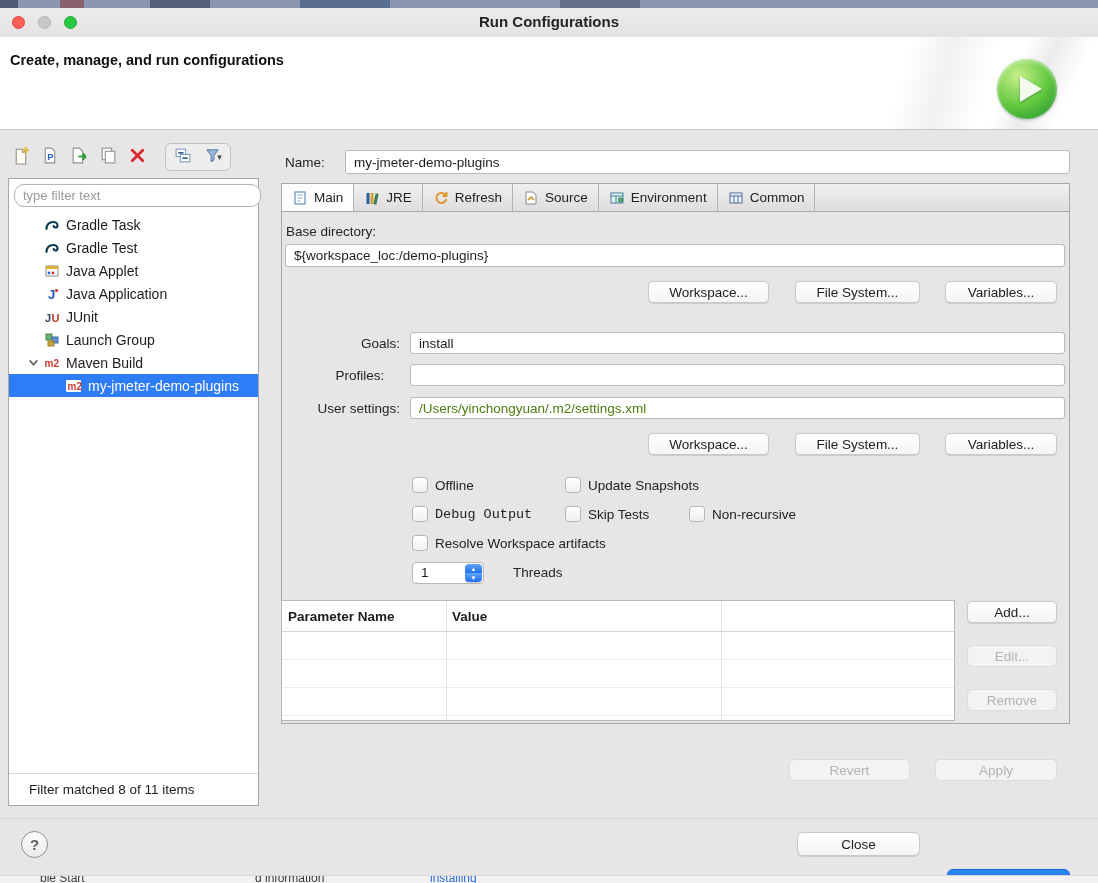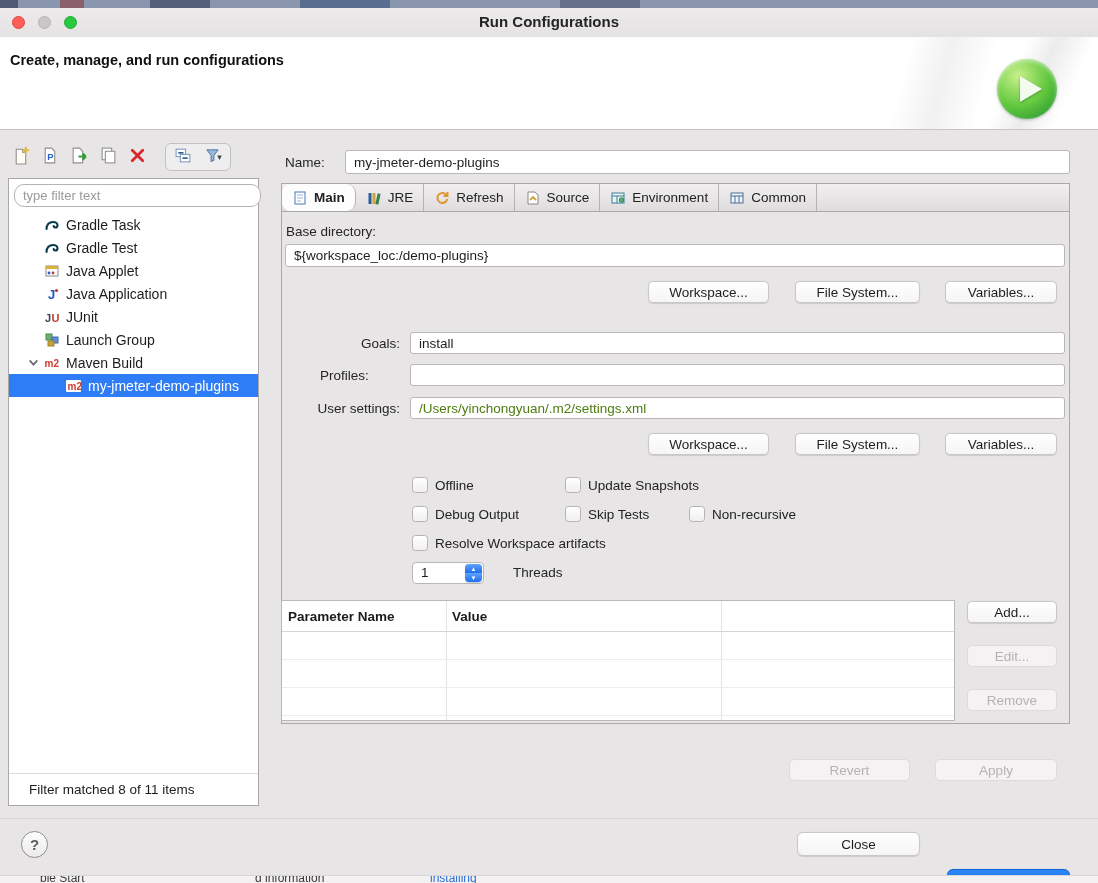--- a/index.html
+++ b/index.html
@@ -70,21 +70,21 @@
   .txt{position:absolute;box-sizing:border-box;height:23px;border:1px solid #b9b7b8;border-radius:3px;
     background:#fff;padding:0 8px;font:13.5px "Liberation Sans",sans-serif;color:#1d1d1d;outline:none;}
   .txt.grayval{color:#4d7c0f;}
 
   .tabfolder{position:absolute;left:11px;top:43px;width:789px;height:541px;border:1px solid #a9a7a8;
     box-sizing:border-box;background:#e7e5e6;}
   .tabbar{display:flex;height:27px;background:linear-gradient(#f1eff0,#dedcdd);
     border-bottom:1px solid #a9a7a8;}
   .tab{display:flex;align-items:center;gap:6px;padding:0 10px;border-right:1px solid #b5b3b4;
     font-size:13.5px;color:#222;cursor:pointer;}
-  .tab.active{background:#fdfdfd;font-weight:bold;box-shadow:inset 0 -2px 0 #fdfdfd;border-radius:9px;}
+  .tab.active{background:#fdfdfd;font-weight:normal;box-shadow:inset 0 -2px 0 #fdfdfd;}
   .tabicon{width:16px;height:16px;display:inline-flex;}
 
   .btn{position:absolute;box-sizing:border-box;height:22px;border:1px solid #c9c7c8;border-radius:5px;
     background:linear-gradient(#ffffff,#f6f4f5);font:13.5px "Liberation Sans",sans-serif;color:#1d1d1d;
     box-shadow:0 .5px 1px rgba(0,0,0,.12);cursor:pointer;}
   .btn.disabled{background:#f4f2f3;border-color:#dcdadb;color:#b4b2b3;box-shadow:none;}
 
   .cb{position:absolute;display:flex;align-items:center;gap:7px;height:18px;font-size:13.5px;color:#232323;}
   .cbbox{width:16px;height:16px;border:1px solid #b5b3b4;border-radius:3.5px;
     background:linear-gradient(#fff,#f1eff0);box-sizing:border-box;flex:0 0 16px;}
@@ -352,39 +352,39 @@
     <span class="lbl" style="left:16px;top:84px;">Base directory:</span>
     <input class="txt" style="left: 15px; top: 104px; width: 780px;" value="${workspace_loc:/demo-plugins}">
 
     <button class="btn" style="left:378px;top:141px;width:121px;">Workspace...</button>
     <button class="btn" style="left:525px;top:141px;width:125px;">File System...</button>
     <button class="btn" style="left:675px;top:141px;width:112px;">Variables...</button>
 
     <span class="lbl" style="left:66px;top:196px;width:64px;text-align:right;">Goals:</span>
     <input class="txt" style="left: 140px; top: 192px; width: 655px; height: 22px;" value="install">
 
-    <span class="lbl" style="left:50px;top:228px;width:80px;text-align:left;">Profiles:</span>
+    <span class="lbl" style="left:50px;top:228px;width:80px;text-align:center;">Profiles:</span>
     <input class="txt" style="left: 140px; top: 224px; width: 655px; height: 22px;" value="">
 
     <span class="lbl" style="left:18px;top:261px;width:112px;text-align:right;">User settings:</span>
     <input class="txt grayval" style="left: 140px; top: 257px; width: 655px; height: 22px;" value="/Users/yinchongyuan/.m2/settings.xml">
 
     <button class="btn" style="left:378px;top:293px;width:121px;">Workspace...</button>
     <button class="btn" style="left:525px;top:293px;width:125px;">File System...</button>
     <button class="btn" style="left:675px;top:293px;width:112px;">Variables...</button>
 
     <div class="cb" style="left:142px;top:336px;">
       <span class="cbbox"></span>
       <span>Offline</span>
     </div>
     <div class="cb" style="left:295px;top:336px;">
       <span class="cbbox"></span>
       <span>Update Snapshots</span>
     </div>
-    <div class="cb" style="left:142px;top:365px;">
+    <div class="cb" style="left:142px;top:365px;font-family:Liberation Mono, monospace;">
       <span class="cbbox"></span>
       <span>Debug Output</span>
     </div>
     <div class="cb" style="left:295px;top:365px;">
       <span class="cbbox"></span>
       <span>Skip Tests</span>
     </div>
     <div class="cb" style="left:419px;top:365px;">
       <span class="cbbox"></span>
       <span>Non-recursive</span>

